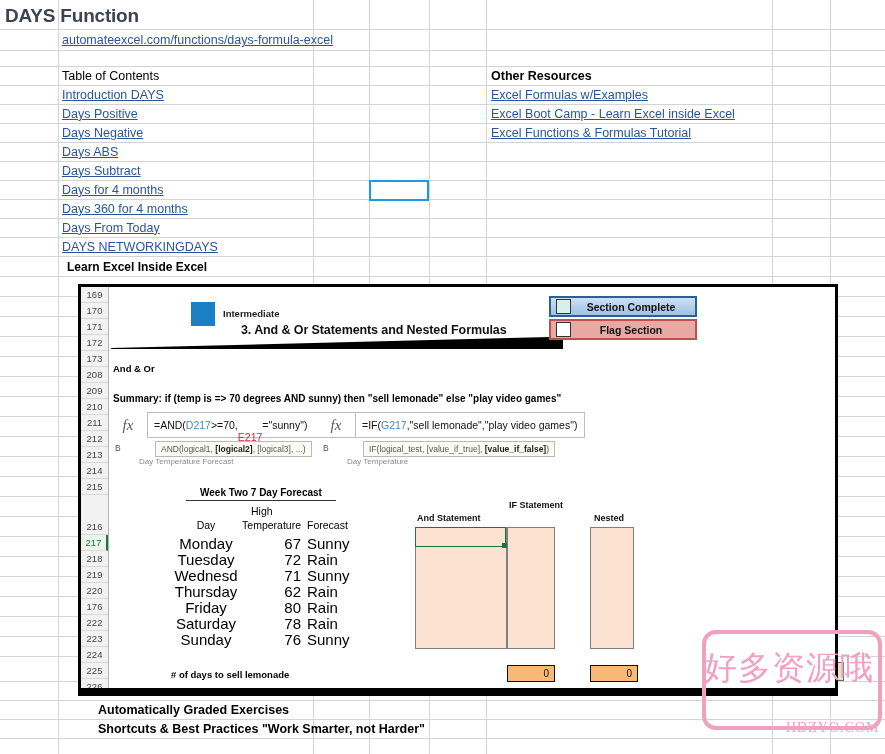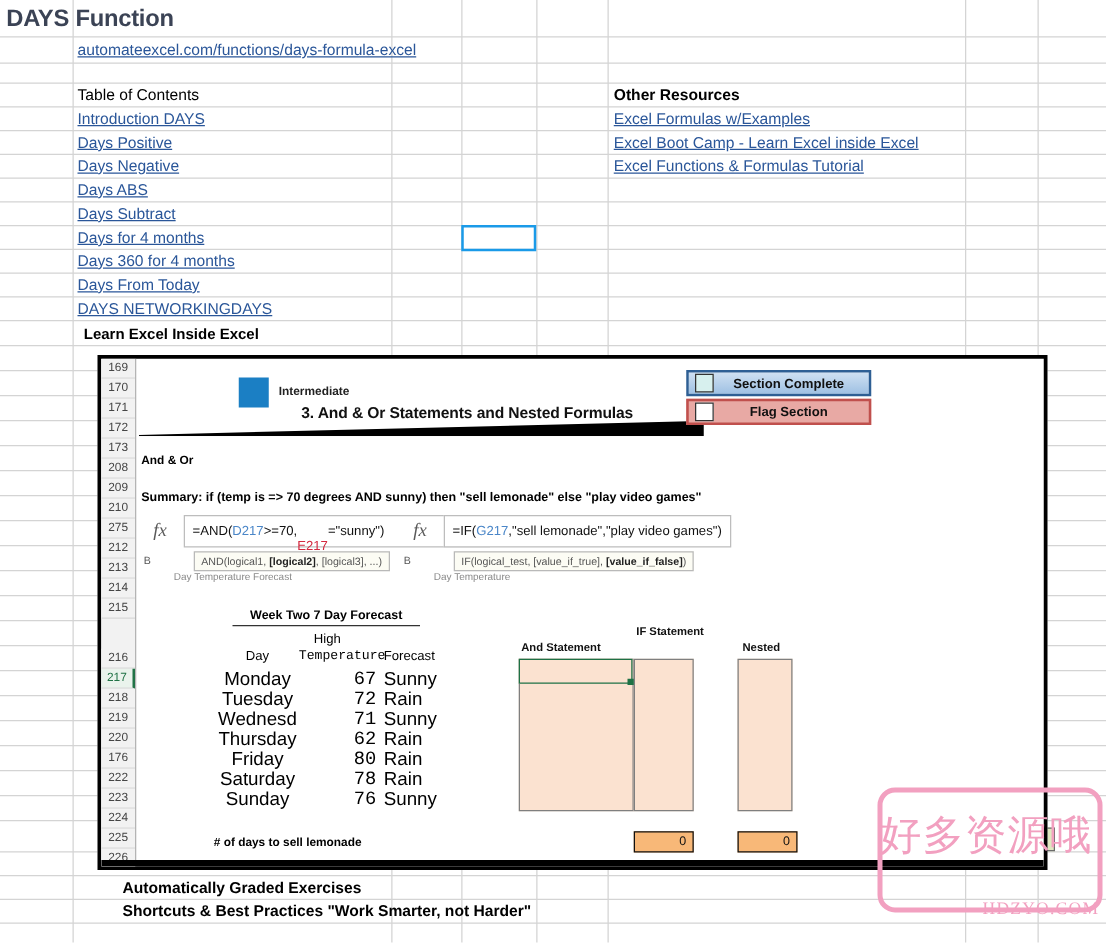--- a/index.html
+++ b/index.html
@@ -90,21 +90,21 @@
   .tooltip b{color:#222;}
   .ghost{position:absolute;font-size:8px;color:#8a8a8a;overflow:hidden;white-space:nowrap;}
 
   
   #fc-title{position:absolute;left:105px;top:200px;width:150px;text-align:center;
             font-size:10px;font-weight:bold;border-bottom:1.3px solid #333;
             padding-bottom:2px;}
   #fc-high{position:absolute;left:170px;top:218px;font-size:10.5px;}
   .fc-r{position:absolute;height:16px;font-size:15px;}
   .fc-day{left:90px;width:70px;text-align:center;}
-  .fc-temp{left:158px;width:62px;text-align:right;font-family:Liberation Mono, monospace;}
+  .fc-temp{left:158px;width:62px;text-align:right;}
   .fc-fore{left:226px;width:60px;text-align:left;}
   .fc-hdr{font-size:10.5px;}
 
   #lemonade{position:absolute;left:90px;top:382px;font-size:9.5px;font-weight:bold;}
 
   
   .colhdr{position:absolute;font-size:9px;font-weight:bold;color:#111;}
   .peach{position:absolute;background:#fbe2d0;border:1px solid #7f7f7f;box-sizing:border-box;}
   #and-sel{position:absolute;left:334px;top:240px;width:91px;height:20px;
            border:1.5px solid #1e7145;box-sizing:border-box;background:#fbe2d0;}
@@ -256,21 +256,21 @@
 
     <div id="rowhdr">
       <div class="rownum" style="top:0px">169</div>
       <div class="rownum" style="top:16px">170</div>
       <div class="rownum" style="top:32px">171</div>
       <div class="rownum" style="top:48px">172</div>
       <div class="rownum" style="top:64px">173</div>
       <div class="rownum" style="top:80px">208</div>
       <div class="rownum" style="top:96px">209</div>
       <div class="rownum" style="top:112px">210</div>
-      <div class="rownum" style="top:128px">275</div>
+      <div class="rownum" style="top:128px">211</div>
       <div class="rownum" style="top:144px">212</div>
       <div class="rownum" style="top:160px">213</div>
       <div class="rownum" style="top:176px">214</div>
       <div class="rownum" style="top:192px">215</div>
       <div class="rownum" style="top:232px">216</div>
       <div class="rownum sel" style="top:248px">217</div>
       <div class="rownum" style="top:264px">218</div>
       <div class="rownum" style="top:280px">219</div>
       <div class="rownum" style="top:296px">220</div>
       <div class="rownum" style="top:312px">176</div>

